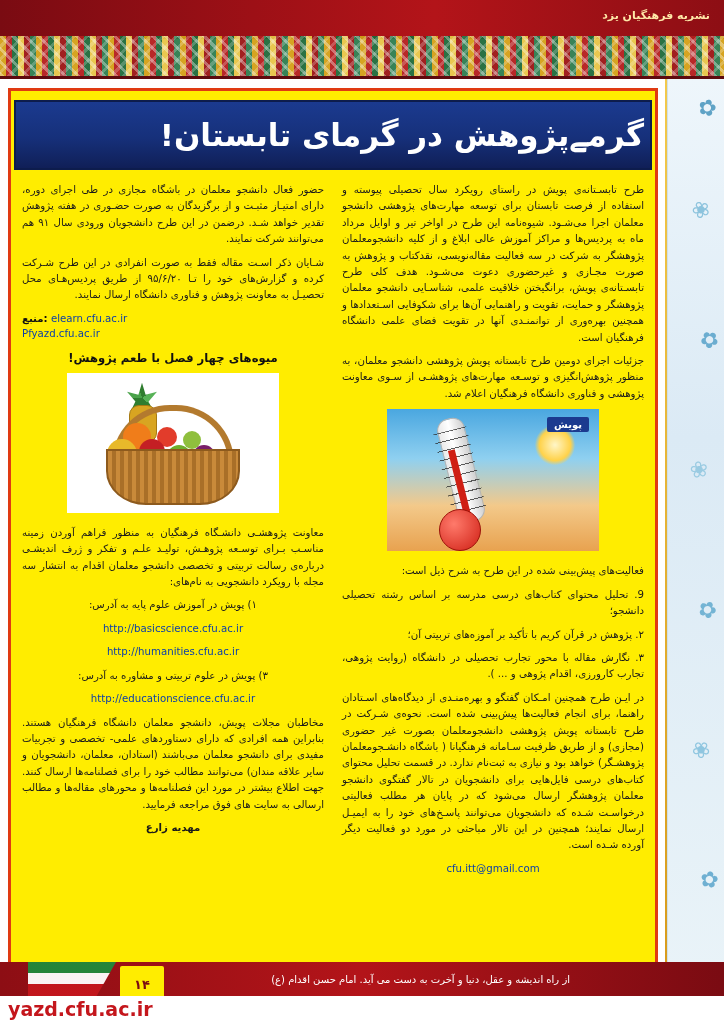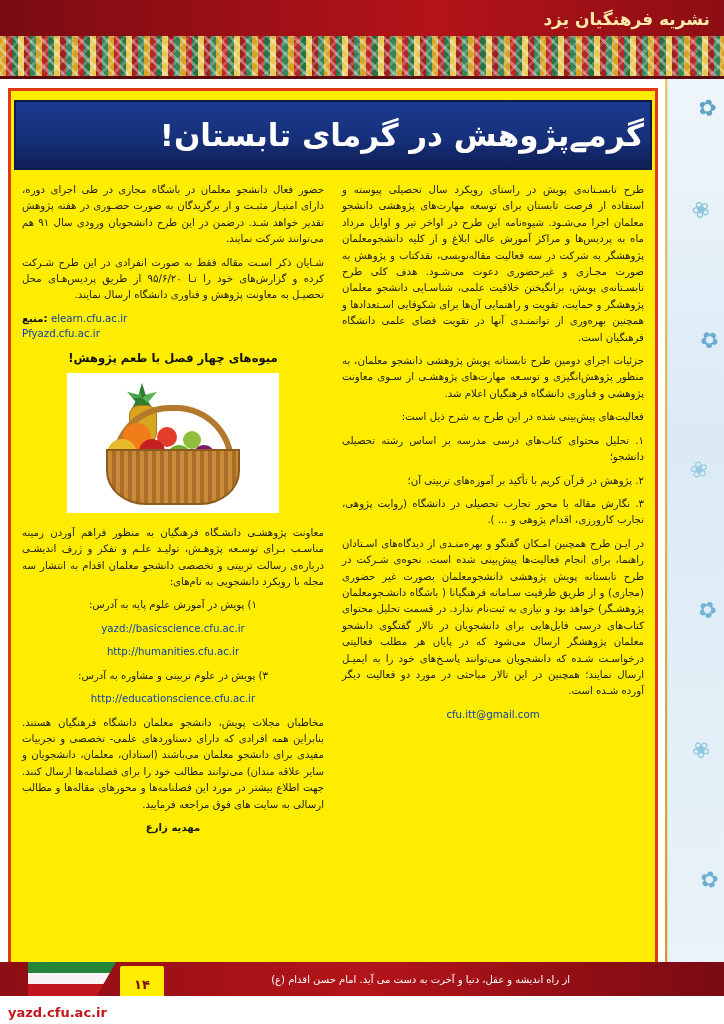--- a/index.html
+++ b/index.html
@@ -22,21 +22,21 @@
   .top-bar {
     position: absolute;
     left: 0; top: 0;
     width: 724px; height: 36px;
     background: linear-gradient(90deg,#7a0b12 0%, #9d1016 35%, #b31419 60%, #8d0e14 100%);
   }
   .top-bar-title {
     position: absolute;
     right: 14px; top: 9px;
     color: #ffe9a8;
-    font-size: 17px;
+    font-size: 11px;
     font-weight: bold;
     letter-spacing: 0;
   }
   .ornament-strip {
     position: absolute;
     left: 0; top: 36px;
     width: 724px; height: 40px;
     background:
       repeating-linear-gradient(90deg,
         #d4a017 0px, #d4a017 6px,
@@ -272,21 +272,21 @@
     width: 88px; height: 34px;
     background:
       linear-gradient(180deg,#1f8a3b 0 33%, #ffffff 33% 66%, #c4161c 66% 100%);
     clip-path: polygon(0 0, 100% 0, 78% 100%, 0 100%);
     opacity:.95;
   }
   .footer-url {
     position:absolute;
     left: 8px; bottom: 4px;
     color:#c4161c;
-    font-size: 13px;
+    font-size: 19px;
     font-weight:bold;
     direction:ltr;
   }
   .bottom-white {
     position:absolute; left:0; bottom:0; width:724px; height:28px; background:#fff;
   }
 </style>
 </head>
 <body>
 
@@ -315,23 +315,31 @@
   <div class="headline">
     <div class="headline-text">گرمےپژوهش در گرمای تابستان!</div>
   </div>
 
   <div class="cols">
 
     <div class="col">
       <p>طرح تابسـتانه‌ی پویش در راستای رویکرد سال تحصیلی پیوسته و استفاده از فرصت تابستان برای توسعه مهارت‌های پژوهشی دانشجو معلمان اجرا می‌شـود. شیوه‌نامه این طرح در اواخر تیر و اوایل مرداد ماه به پردیس‌ها و مراکز آموزش عالی ابلاغ و از کلیه دانشجومعلمان پژوهشگر به شرکت در سه فعالیت مقاله‌نویسی، نقدکتاب و پژوهش به صورت مجـازی و غیرحضوری دعوت می‌شـود. هدف کلی طرح تابسـتانه‌ی پویش، برانگیختن خلاقیت علمی، شناسـایی دانشجو معلمان پژوهشگر و حمایت، تقویت و راهنمایی آن‌ها برای شکوفایی اسـتعدادها و همچنین بهره‌وری از توانمنـدی آنها در تقویت فضای علمی دانشگاه فرهنگیان است.</p>
       <p>جزئیات اجرای دومین طرح تابستانه پویش پژوهشی دانشجو معلمان، به منظور پژوهش‌انگیزی و توسـعه مهارت‌های پژوهشـی از سـوی معاونت پژوهشی و فناوری دانشگاه فرهنگیان اعلام شد.</p>
 
+      <div class="thermo-photo">
+        <div class="sun"></div>
+        <div class="thermo-body"></div>
+        <div class="thermo-ticks"></div>
+        <div class="thermo-merc"></div>
+        <div class="thermo-bulb"></div>
+        <div class="thermo-label">پویش</div>
+      </div>
 
       <p>فعالیت‌های پیش‌بینی شده در این طرح به شرح ذیل است:</p>
-      <p>۱. تحلیل محتوای کتاب‌های درسی مدرسه بر اساس رشته تحصیلی دانشجو؛</p>
+      <p>9. تحلیل محتوای کتاب‌های درسی مدرسه بر اساس رشته تحصیلی دانشجو؛</p>
       <p>۲. پژوهش در قرآن کریم با تأکید بر آموزه‌های تربیتی آن؛</p>
       <p>۳. نگارش مقاله با محور تجارب تحصیلی در دانشگاه (روایت پژوهی، تجارب کارورزی، اقدام پژوهی و ... ).</p>
       <p>در ایـن طرح همچنین امـکان گفتگو و بهره‌منـدی از دیدگاه‌های اسـتادان راهنما، برای انجام فعالیت‌ها پیش‌بینی شده است. نحوه‌ی شـرکت در طرح تابستانه پویش پژوهشی دانشجومعلمان بصورت غیر حضوری (مجازی) و از طریق ظرفیت سـامانه فرهنگیانا ( باشگاه دانشـجومعلمان پژوهشـگر) خواهد بود و نیازی به ثبت‌نام ندارد. در قسمت تحلیل محتوای کتاب‌های درسی فایل‌هایی برای دانشجویان در تالار گفتگوی دانشجو معلمان پژوهشگر ارسال می‌شود که در پایان هر مطلب فعالیتی درخواسـت شـده که دانشجویان می‌توانند پاسـخ‌های خود را به ایمیـل ارسال نمایند؛ همچنین در این تالار مباحثی در مورد دو فعالیت دیگر آورده شـده است.</p>
       <p class="center"><span class="link">cfu.itt@gmail.com</span></p>
     </div>
 
     <div class="col">
       <p>حضور فعال دانشجو معلمان در باشگاه مجازی در طی اجرای دوره، دارای امتیـاز مثبـت و از برگزیدگان به صورت حضـوری در هفته پژوهش تقدیر خواهد شـد. درضمن در این طرح دانشجویان ورودی سال ۹۱ هم می‌توانند شرکت نمایند.</p>
       <p>شـایان ذکر اسـت مقاله فقط به صورت انفرادی در این طرح شـرکت کرده و گزارش‌های خود را تـا ۹۵/۶/۲۰ از طریق پردیس‌هـای محل تحصیـل به معاونت پژوهش و فناوری دانشگاه ارسال نمایند.</p>
 
@@ -352,21 +360,21 @@
         <div class="fr fr7"></div>
         <div class="fr fr1"></div>
         <div class="fr fr2"></div>
         <div class="fr fr3"></div>
         <div class="fr fr4"></div>
         <div class="fruit-basket"></div>
       </div>
 
       <p>معاونت پژوهشـی دانشـگاه فرهنگیان به منظور فراهم آوردن زمینه مناسـب بـرای توسـعه پژوهـش، تولیـد علـم و تفکر و ژرف اندیشـی درباره‌ی رسالت تربیتی و تخصصی دانشجو معلمان اقدام به انتشار سه مجله با رویکرد دانشجویی به نام‌های:</p>
       <p class="center">۱) پویش در آموزش علوم پایه به آدرس:</p>
-      <p class="center"><span class="link">yazd://basicscience.cfu.ac.ir</span></p>
+      <p class="center"><span class="link">http://basicscience.cfu.ac.ir</span></p>
       <p class="center"><span class="link">http://humanities.cfu.ac.ir</span></p>
       <p class="center">۳) پویش در علوم تربیتی و مشاوره به آدرس:</p>
       <p class="center"><span class="link">http://educationscience.cfu.ac.ir</span></p>
       <p>مخاطبان مجلات پویش، دانشجو معلمان دانشگاه فرهنگیان هستند. بنابراین همه افرادی که دارای دستاوردهای علمی- تخصصی و تجربیات مفیدی برای دانشجو معلمان می‌باشند (استادان، معلمان، دانشجویان و سایر علاقه مندان) می‌توانند مطالب خود را برای فصلنامه‌ها ارسال کنند. جهت اطلاع بیشتر در مورد این فصلنامه‌ها و محورهای مقاله‌ها و مطالب ارسالی به سایت های فوق مراجعه فرمایید.</p>
       <p class="center bold">مهدیه زارع</p>
     </div>
 
   </div>
 
   <div class="footer-bar">

